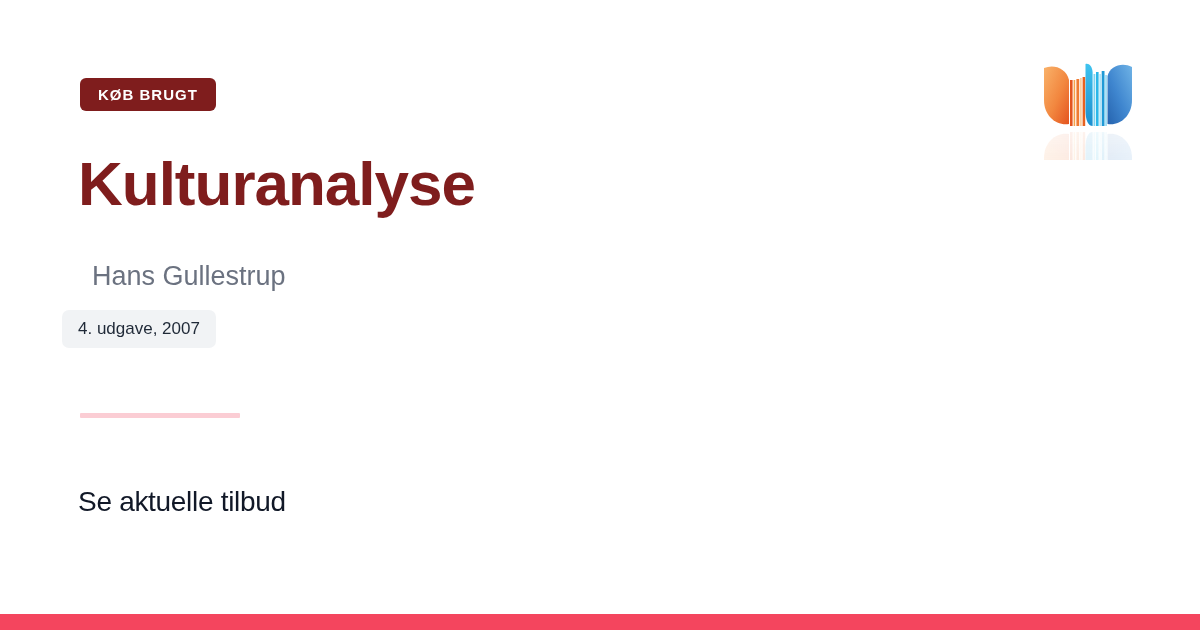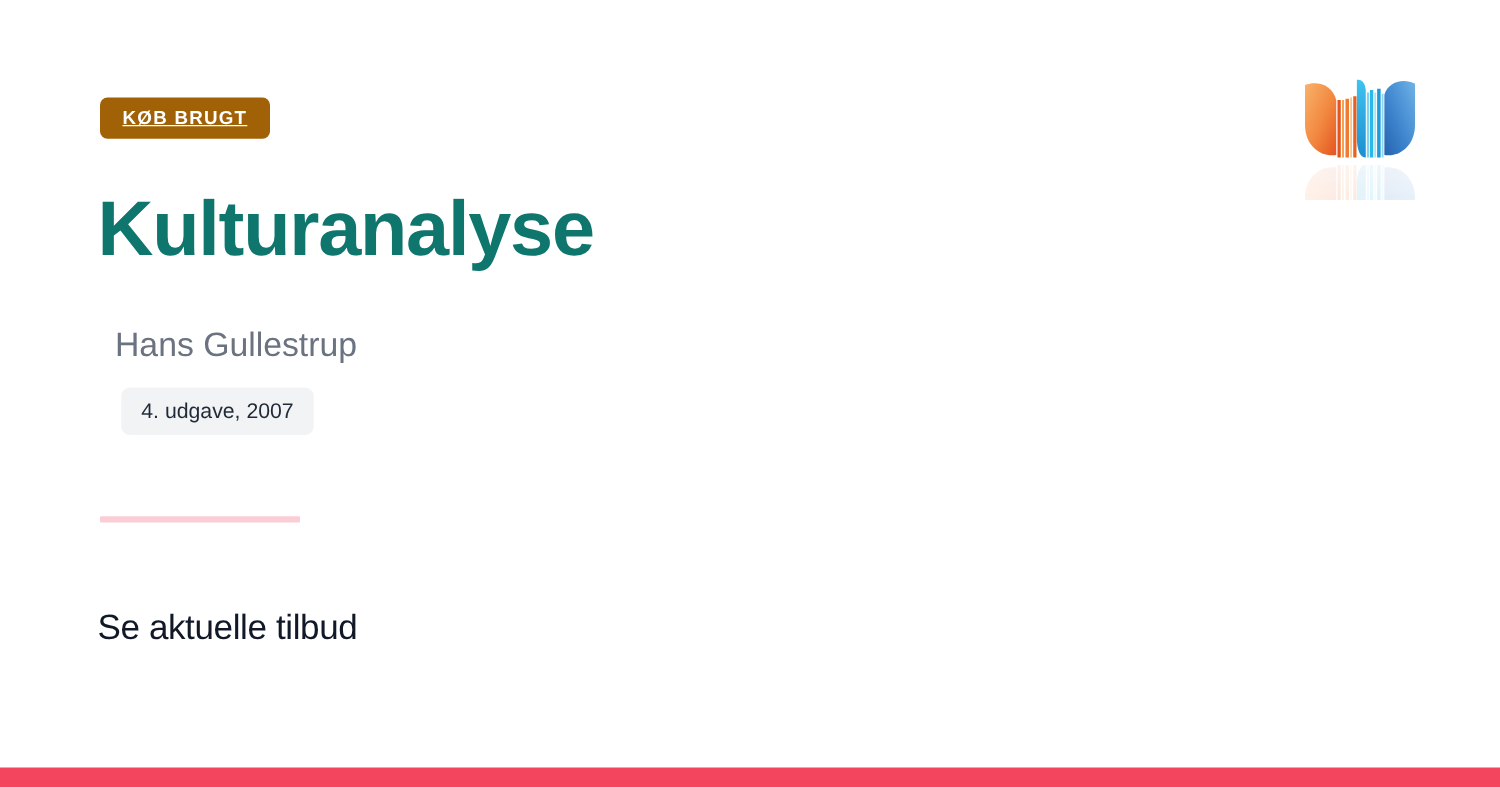--- a/index.html
+++ b/index.html
@@ -39,58 +39,57 @@
   .badge {
     position: absolute;
     left: 80px;
     top: 78px;
     height: 33px;
     box-sizing: border-box;
     padding: 0 18px;
     display: flex;
     align-items: center;
     justify-content: center;
-    background: #a16207;
+    background: #7f1d1d;
     color: #ffffff;
     border-radius: 6px;
     font-size: 15px;
     font-weight: bold;
     letter-spacing: 1.0px;
-    text-decoration: underline;
   }
 
   
   .title {
     position: absolute;
     left: 78px;
     top: 153px;
     margin: 0;
     font-size: 62px;
     line-height: 1;
     font-weight: bold;
-    color: #0f766e;
+    color: #7f1d1d;
     letter-spacing: -1.0px;
   }
 
   
   .author {
     position: absolute;
     left: 80px;
     top: 248px;
     margin: 12px;
     font-size: 27px;
     line-height: 1.2;
     font-weight: normal;
     color: #6b7280;
   }
 
   
   .edition-chip {
     position: absolute;
-    left: 97px;
+    left: 62px;
     top: 310px;
     height: 38px;
     box-sizing: border-box;
     padding: 0 16px;
     display: flex;
     align-items: center;
     background: #f1f3f5;
     border-radius: 7px;
     color: #1f2937;
     font-size: 17px;

